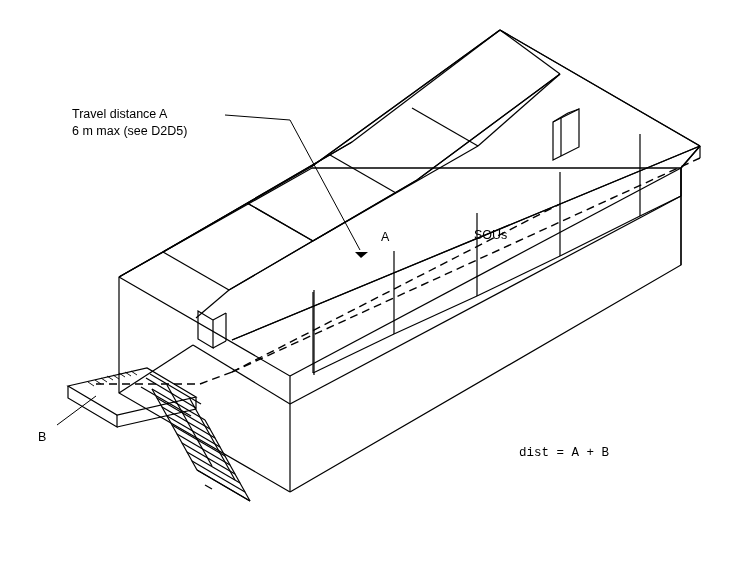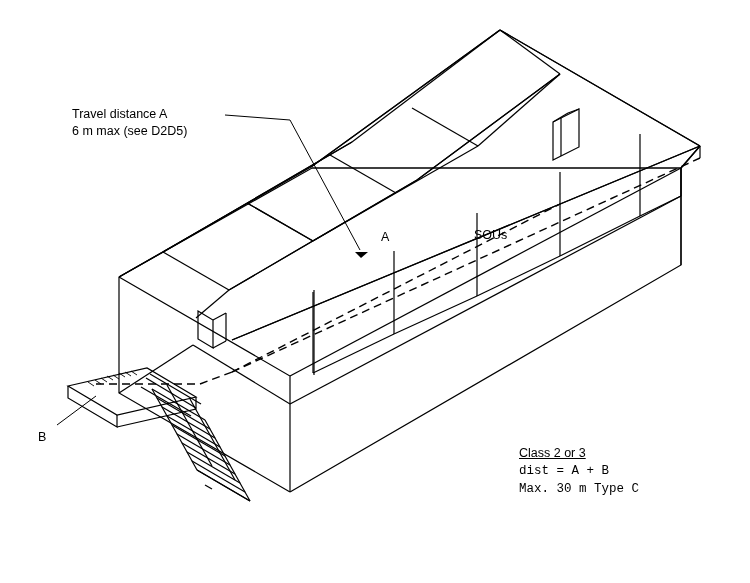--- a/index.html
+++ b/index.html
@@ -266,18 +266,16 @@
     </g>
   </svg>
 
   <div class="lbl lbl-travel">Travel distance A
 6 m max (see D2D5)</div>
   <div class="lbl lbl-a">A</div>
   <div class="lbl lbl-sous">SOUs</div>
   <div class="lbl lbl-b">B</div>
 
   <div class="note-block">
-    <span class="note-title">Class 2 or 3</span>
     <span class="note-line">dist = A + B</span>
-    <span class="note-line">Max. 30 m Type C</span>
   </div>
 
 </div>
 
 </body></html>

